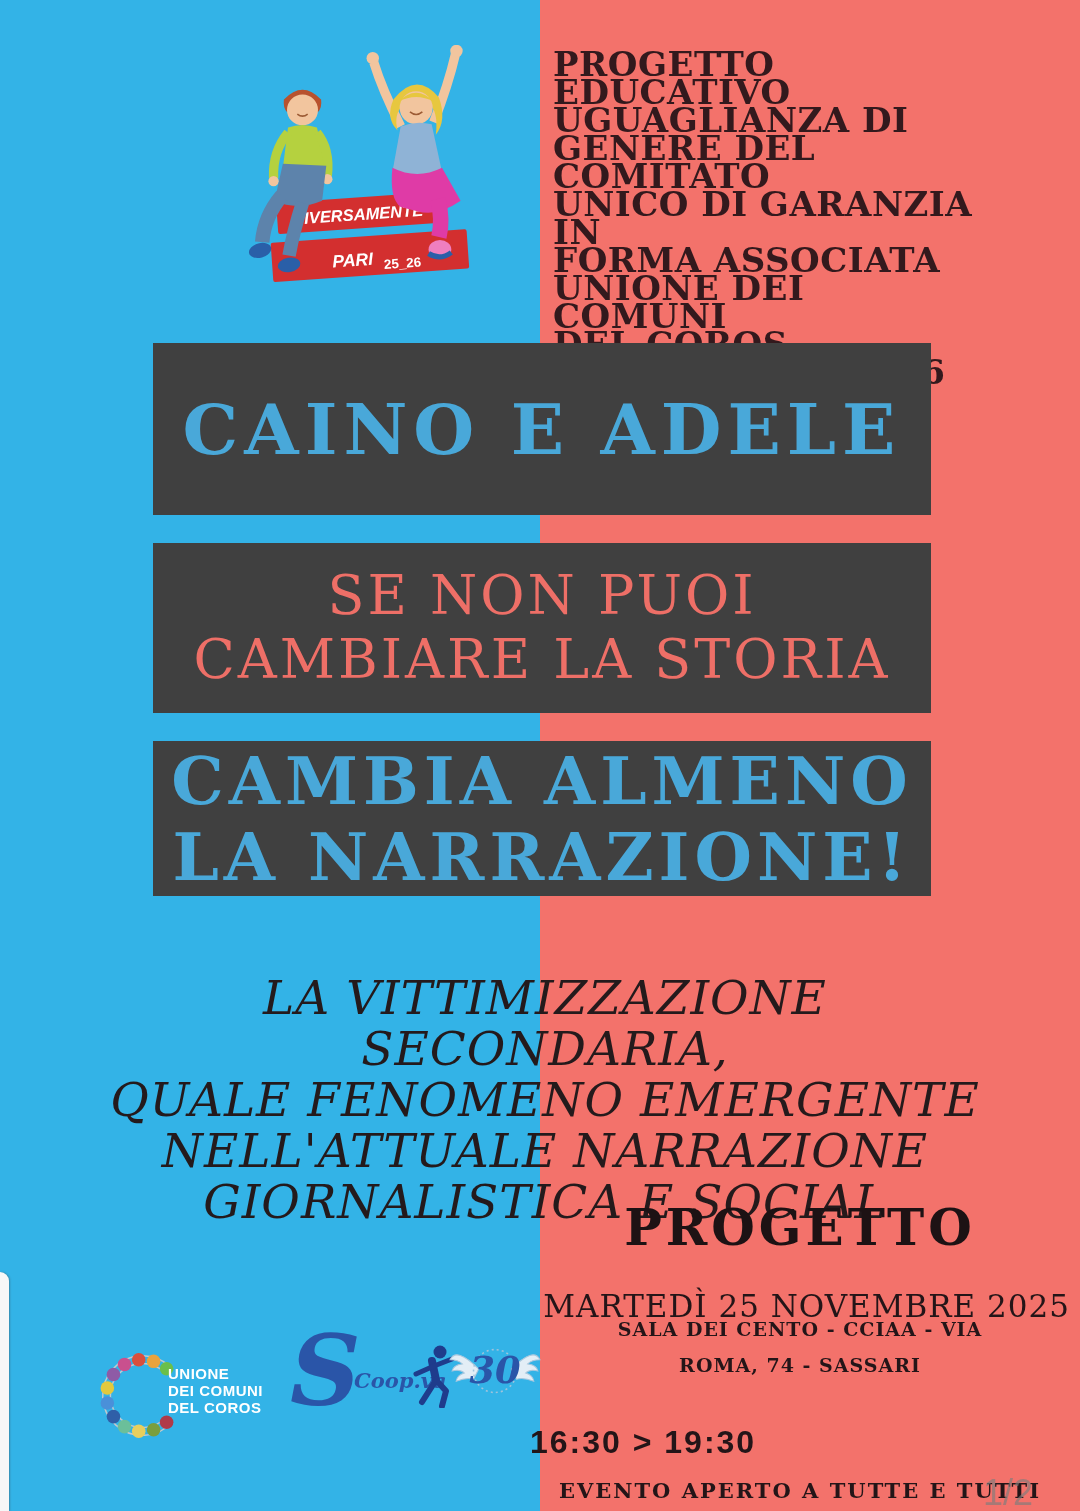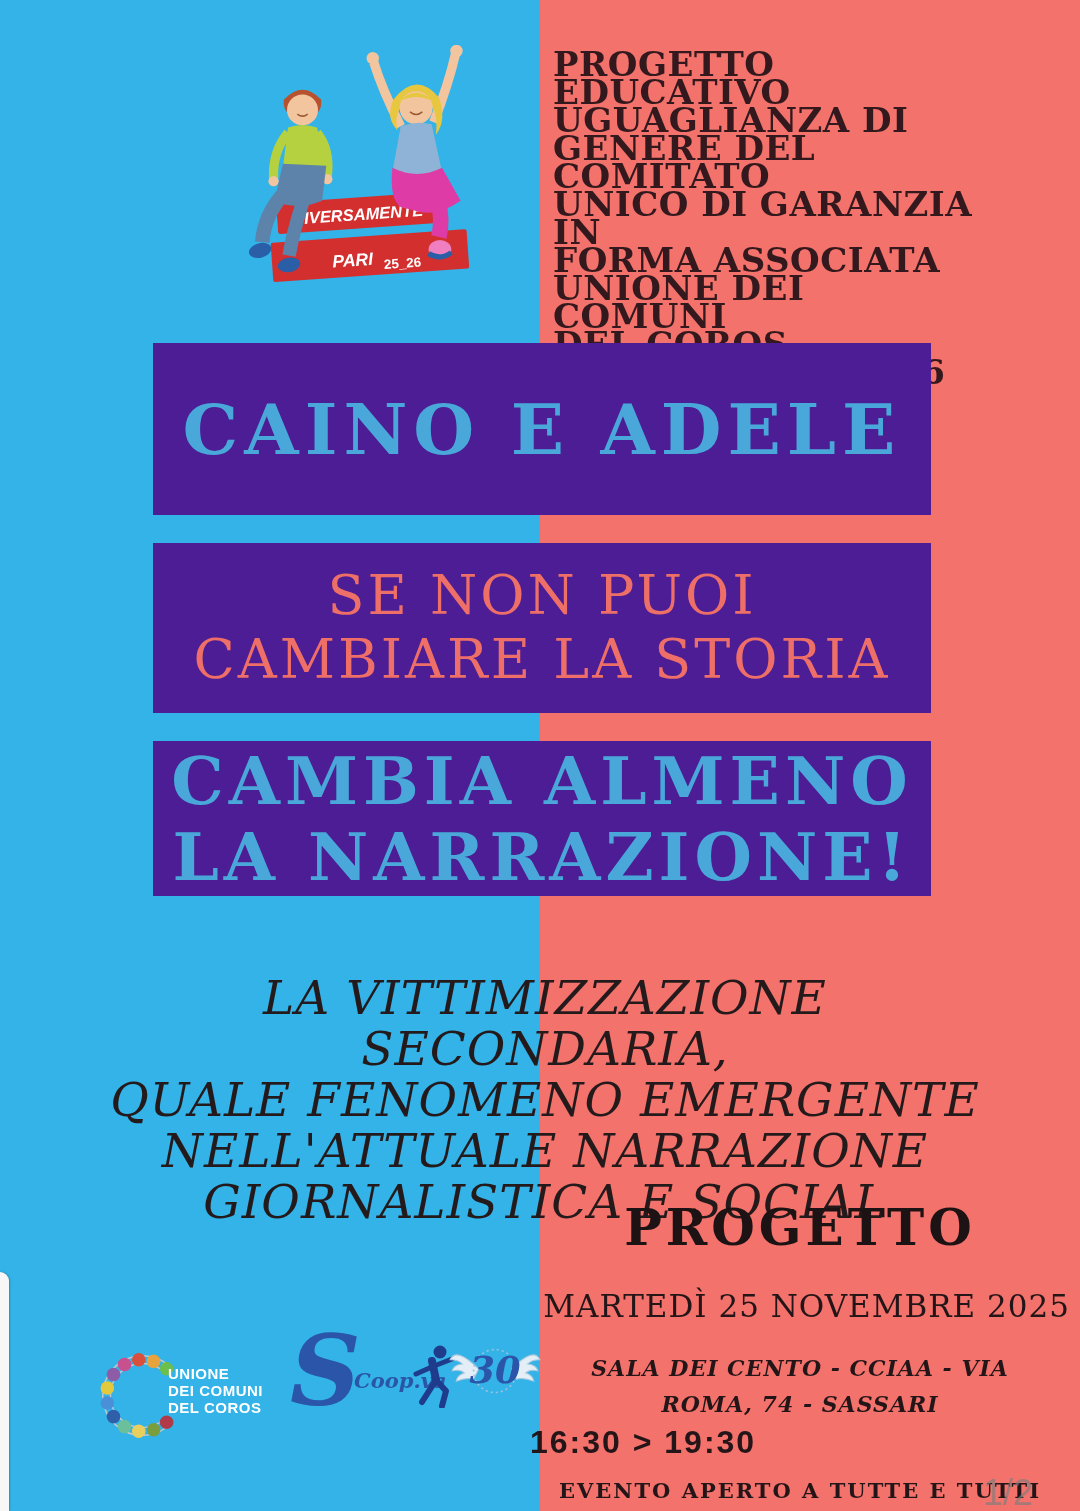--- a/index.html
+++ b/index.html
@@ -19,21 +19,21 @@
   .kids-illustration{position:absolute;left:225px;top:45px;width:310px;height:260px;}
   .kids-illustration text{font-family:"Liberation Sans", sans-serif;}
 
   .project-info{
     position:absolute;left:553px;top:50px;width:430px;
     font-size:34px;line-height:28px;font-weight:bold;letter-spacing:.5px;
     color:#33191d;white-space:pre-line;
   }
 
   .banner{
-    position:absolute;left:153px;width:778px;background:#4c1d95;
+    position:absolute;left:153px;width:778px;background:#404040;
     display:flex;align-items:center;justify-content:center;text-align:center;
   }
   .banner-title{top:343px;height:172px;}
   .banner-sub1{top:543px;height:170px;}
   .banner-sub2{top:741px;height:155px;}
   .banner-title .txt{font-size:70px;letter-spacing:6px;color:#49a8d9;font-weight:bold;}
   .banner-sub1 .txt{font-size:54px;line-height:64px;letter-spacing:3px;color:#ee6f67;font-weight:normal;white-space:pre-line;}
   .banner-sub2 .txt{font-size:66px;line-height:76px;letter-spacing:5px;color:#49a8d9;font-weight:bold;white-space:pre-line;}
 
   .description{
@@ -44,24 +44,23 @@
 
   .event-type{
     position:absolute;left:530px;top:1198px;width:540px;text-align:center;
     font-size:50px;font-weight:bold;letter-spacing:4px;color:#1d1214;
   }
   .event-date{
     position:absolute;left:530px;top:1288px;width:540px;text-align:right;
     font-size:31px;font-weight:normal;letter-spacing:1px;color:#241518;
   }
   .event-venue{
-    position:absolute;left:530px;top:1350px;width:540px;text-align:center;
-    font-size:22px;line-height:36px;font-weight:bold;letter-spacing:1px;color:#241518;
+    position:absolute;left:530px;top:1311px;width:540px;text-align:center;
+    font-size:19px;line-height:36px;font-weight:bold;letter-spacing:1px;color:#241518;
     white-space:pre-line;
-    font-style:italic;
   }
   .event-time{
     position:absolute;left:530px;top:1424px;width:540px;text-align:left;
     font-family:"Liberation Sans", sans-serif;
     font-size:32px;font-weight:bold;letter-spacing:2px;color:#241518;
   }
   .event-open-note{
     position:absolute;left:530px;top:1478px;width:540px;text-align:center;
     font-size:21px;font-weight:bold;letter-spacing:2px;color:#241518;
   }

